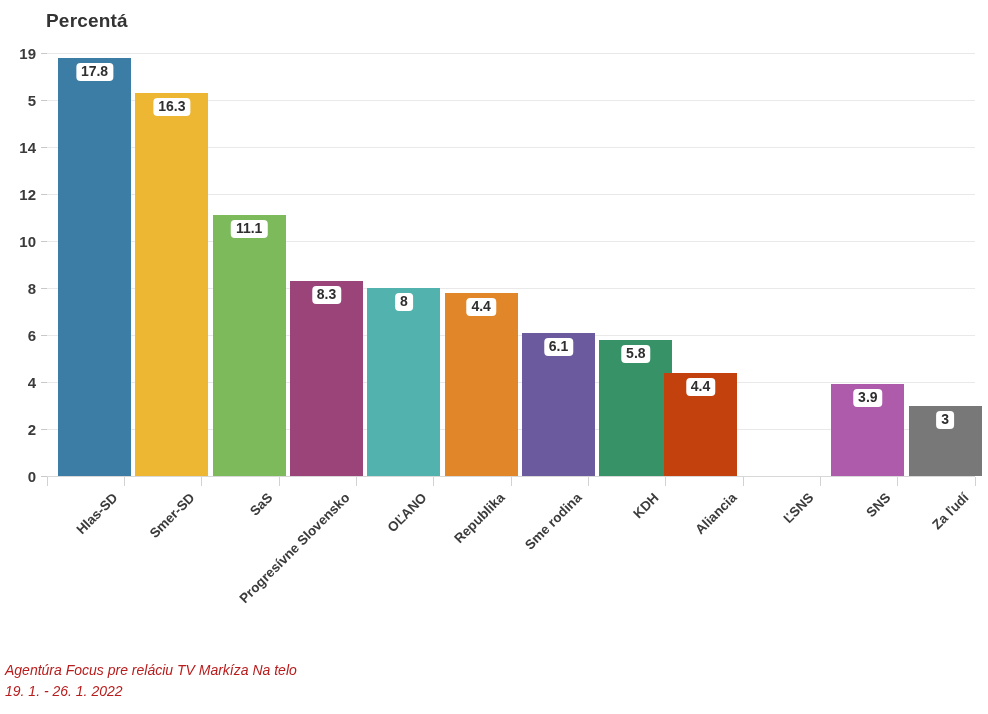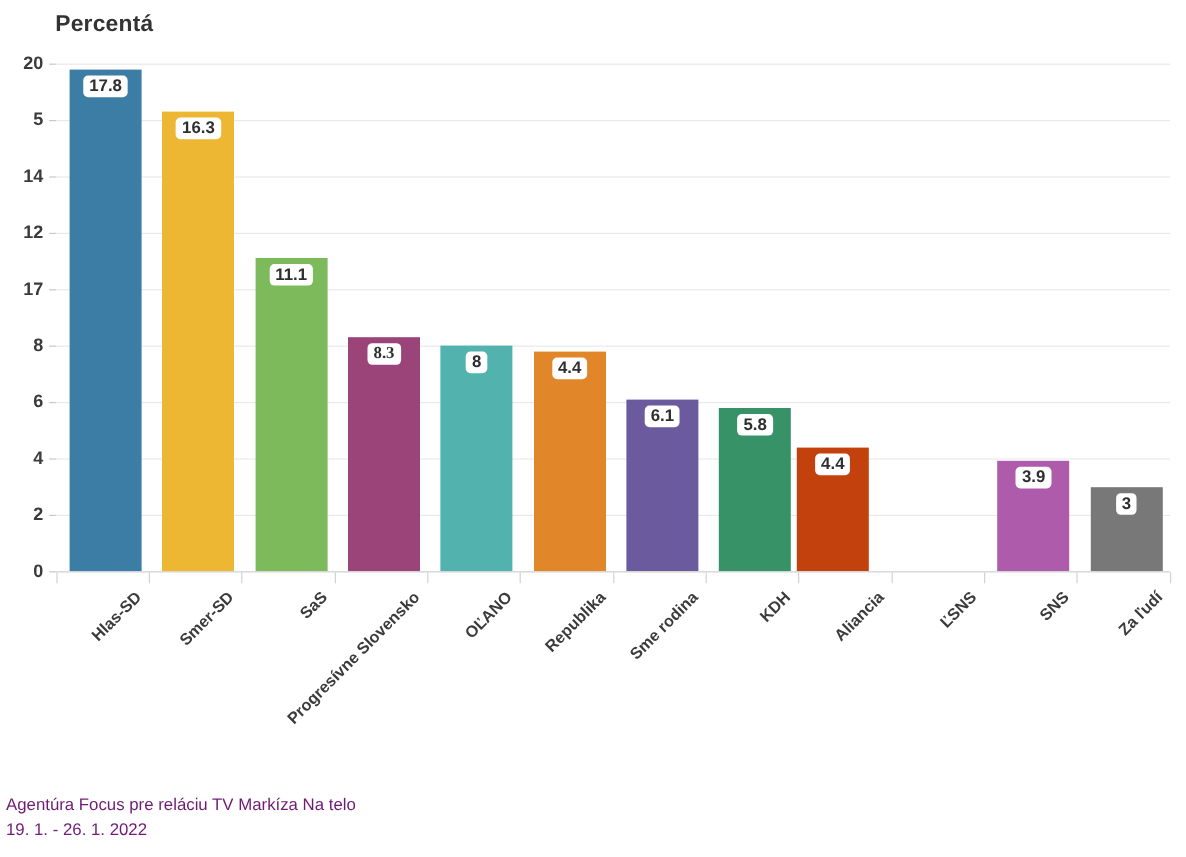--- a/index.html
+++ b/index.html
@@ -71,20 +71,21 @@
     font-size: 15px;
     font-weight: bold;
     color: #3b3b3b;
     white-space: nowrap;
   }
 
   
   .bar {
     position: absolute;
     bottom: 0;
+    padding-left: 13px;
   }
 
   .bar-value {
     position: absolute;
     left: 50%;
     transform: translateX(-50%);
     top: 5px;
     background: #ffffff;
     border-radius: 4px;
     padding: 1px 5px 2px 5px;
@@ -126,21 +127,22 @@
   }
   .xlabel span { display: block; }
 
   
   .footer {
     position: absolute;
     left: 5px;
     top: 660px;
     font-size: 14px;
     line-height: 21px;
-    color: #701a75;
+    color: #b91c1c;
+    font-style: italic;
   }
   .footer div { white-space: nowrap; }
 </style>
 </head>
 <body>
 
 <div id="chart-root">
 
   <div class="chart-title">Percentá</div>
 
@@ -155,43 +157,43 @@
       <div class="ytick-mark" style="top: 329px;"></div>
       <div class="ytick-label" style="top: 329px;">4</div>
       <div class="gridline" style="top: 282px;"></div>
       <div class="ytick-mark" style="top: 282px;"></div>
       <div class="ytick-label" style="top: 282px;">6</div>
       <div class="gridline" style="top: 235px;"></div>
       <div class="ytick-mark" style="top: 235px;"></div>
       <div class="ytick-label" style="top: 235px;">8</div>
       <div class="gridline" style="top: 188px;"></div>
       <div class="ytick-mark" style="top: 188px;"></div>
-      <div class="ytick-label" style="top: 188px;">17</div>
+      <div class="ytick-label" style="top: 188px;">10</div>
       <div class="gridline" style="top: 141px;"></div>
       <div class="ytick-mark" style="top: 141px;"></div>
       <div class="ytick-label" style="top: 141px;">12</div>
       <div class="gridline" style="top: 94px;"></div>
       <div class="ytick-mark" style="top: 94px;"></div>
       <div class="ytick-label" style="top: 94px; text-align: right;">14</div>
       <div class="gridline" style="top: 47px;"></div>
       <div class="ytick-mark" style="top: 47px;"></div>
       <div class="ytick-label" style="top: 47px;">5</div>
       <div class="gridline" style="top: 0px;"></div>
       <div class="ytick-mark" style="top: 0px;"></div>
-      <div class="ytick-label" style="top: 0px;">20</div>
+      <div class="ytick-label" style="top: 0px;">19</div>
       <div class="bar" title="Hlas-SD: 17.8" style="left: 11px; width: 60px; height: 418.3px; background: rgb(59, 125, 165);">
         <div class="bar-value">17.8</div>
       </div>
       <div class="bar" title="Smer-SD: 16.3" style="left: 88.3333px; width: 60px; height: 383.05px; background: rgb(237, 182, 51);">
         <div class="bar-value">16.3</div>
       </div>
       <div class="bar" title="SaS: 11.1" style="left: 165.667px; width: 60px; height: 260.85px; background: rgb(124, 186, 91);">
         <div class="bar-value">11.1</div>
       </div>
-      <div class="bar" title="Progresívne Slovensko: 8.3" style="left: 243px; width: 60px; height: 195.05px; background: rgb(154, 68, 122); font-family: Liberation Serif, serif;">
+      <div class="bar" title="Progresívne Slovensko: 8.3" style="left: 243px; width: 60px; height: 195.05px; background: rgb(154, 68, 122);">
         <div class="bar-value">8.3</div>
       </div>
       <div class="bar" title="OĽANO: 8" style="left: 320.333px; width: 60px; height: 188px; background: rgb(82, 178, 174);">
         <div class="bar-value">8</div>
       </div>
       <div class="bar" title="Republika: 7.8" style="left: 397.667px; width: 60px; height: 183.3px; background: rgb(226, 134, 42);">
         <div class="bar-value">4.4</div>
       </div>
       <div class="bar" title="Sme rodina: 6.1" style="left: 475px; width: 60px; height: 143.35px; background: rgb(107, 91, 158);">
         <div class="bar-value">6.1</div>

